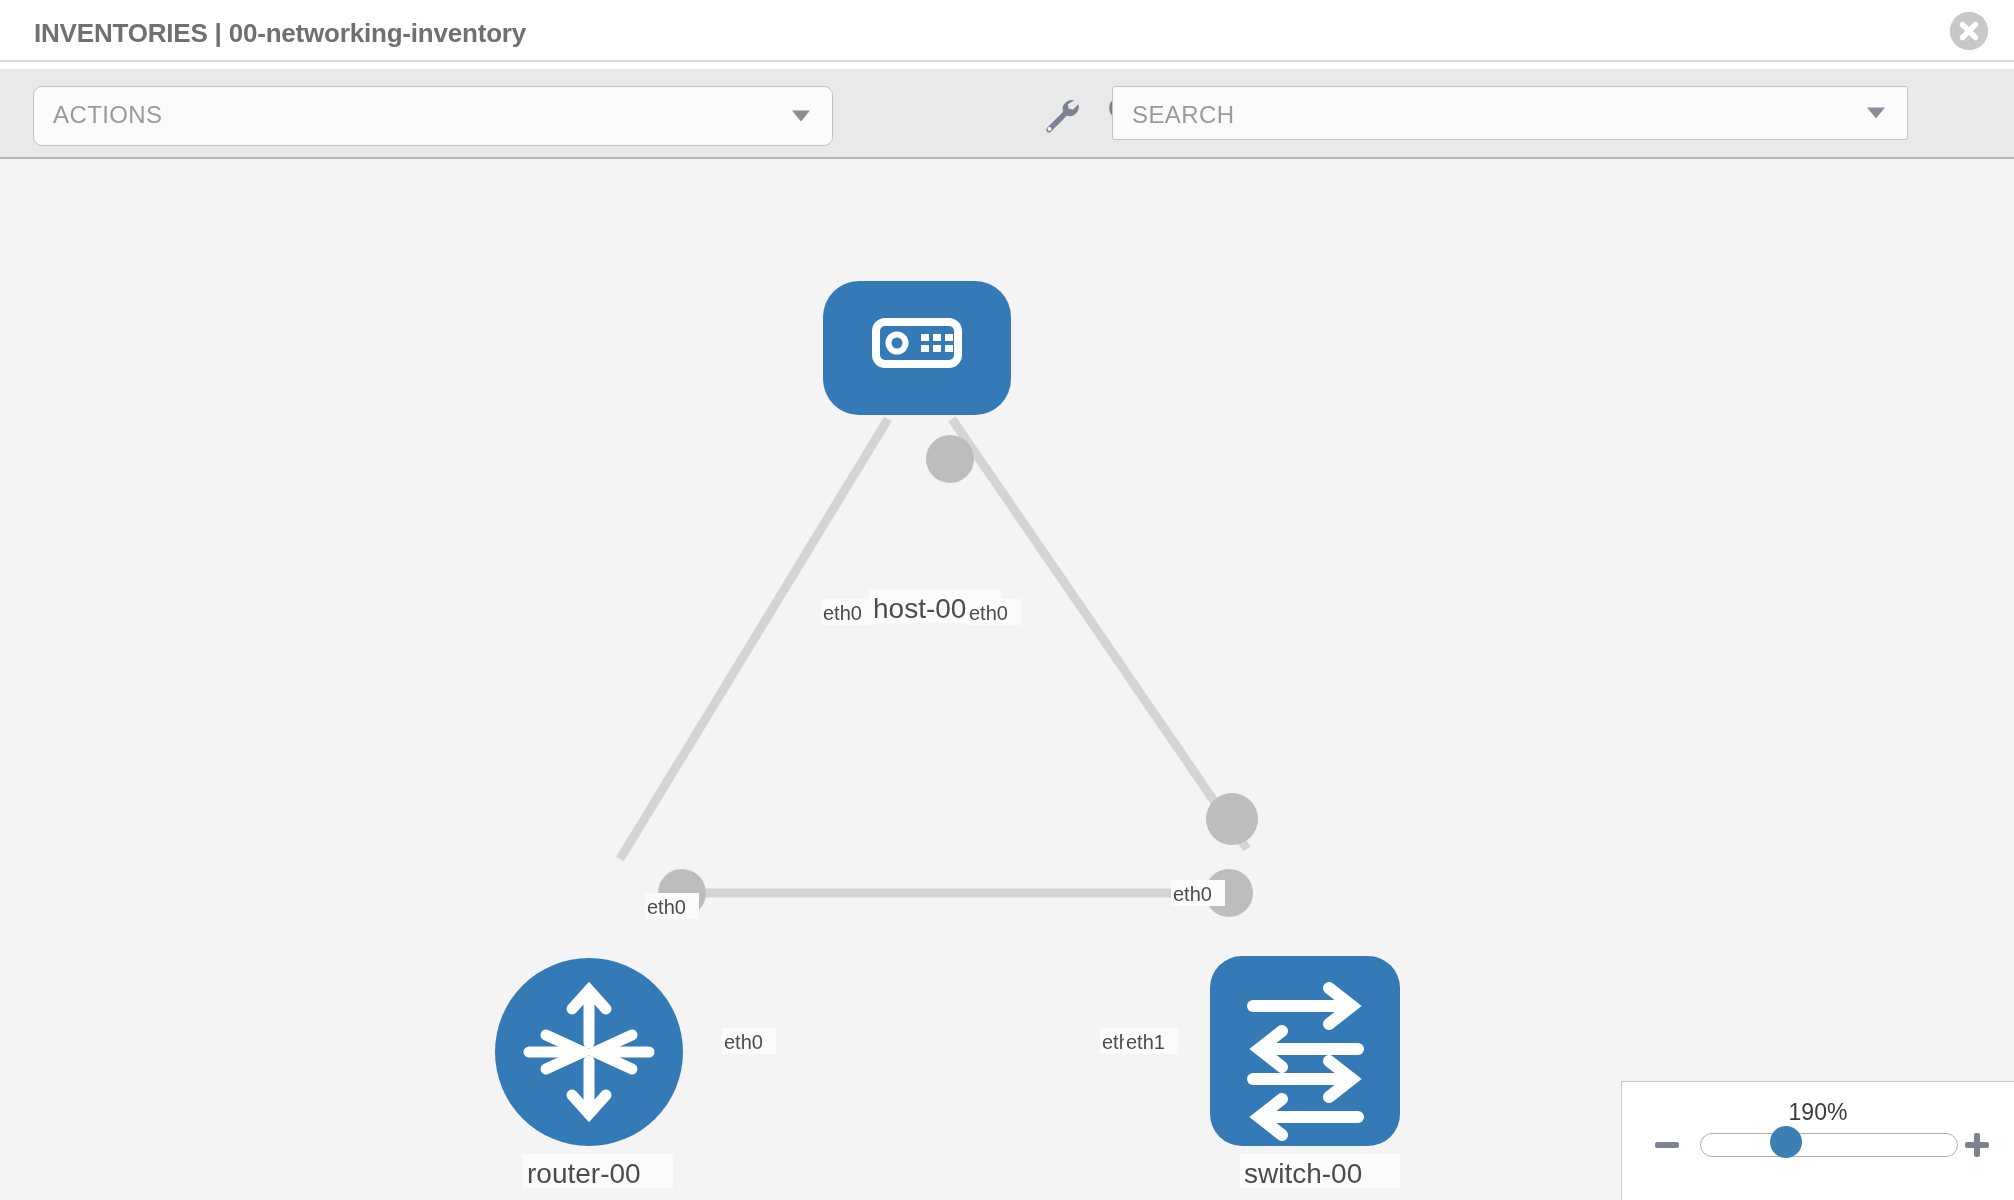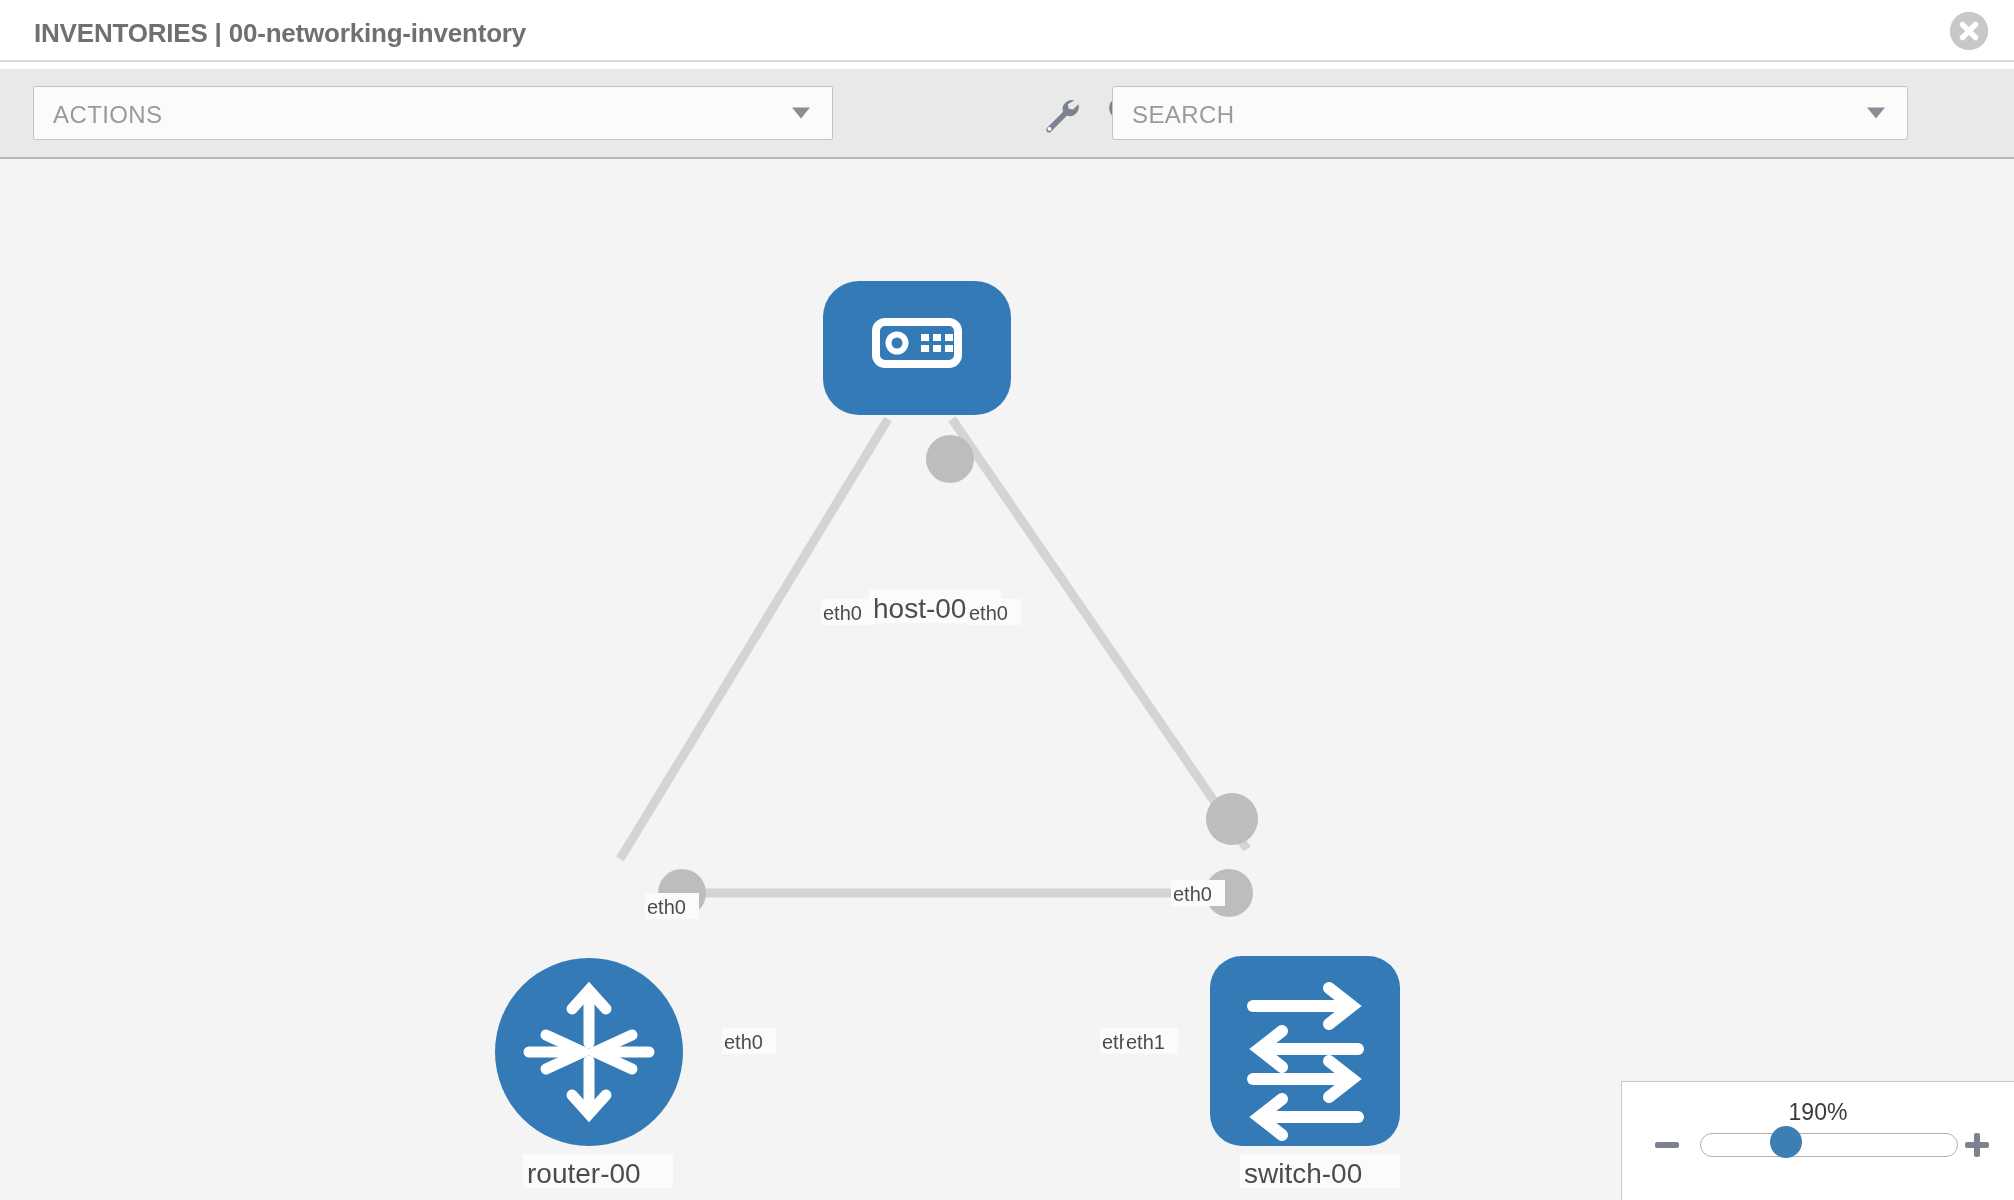--- a/index.html
+++ b/index.html
@@ -55,24 +55,24 @@
     height: 90px;
     background: #e9e9e9;
     border-bottom: 2px solid #b9b9b9;
     box-sizing: border-box;
   }
   .actions-select {
     position: absolute;
     left: 33px;
     top: 17px;
     width: 800px;
-    height: 54px;
+    height: 60px;
     background: #fbfbfb;
     border: 1px solid #c4c4c4;
-    border-radius: 2px;
+    border-radius: 9px;
     box-sizing: border-box;
   }
   .actions-select .sel-label {
     position: absolute;
     left: 19px;
     top: 14px;
     font-size: 24px;
     color: #9a9a9a;
     letter-spacing: 0.4px;
   }

